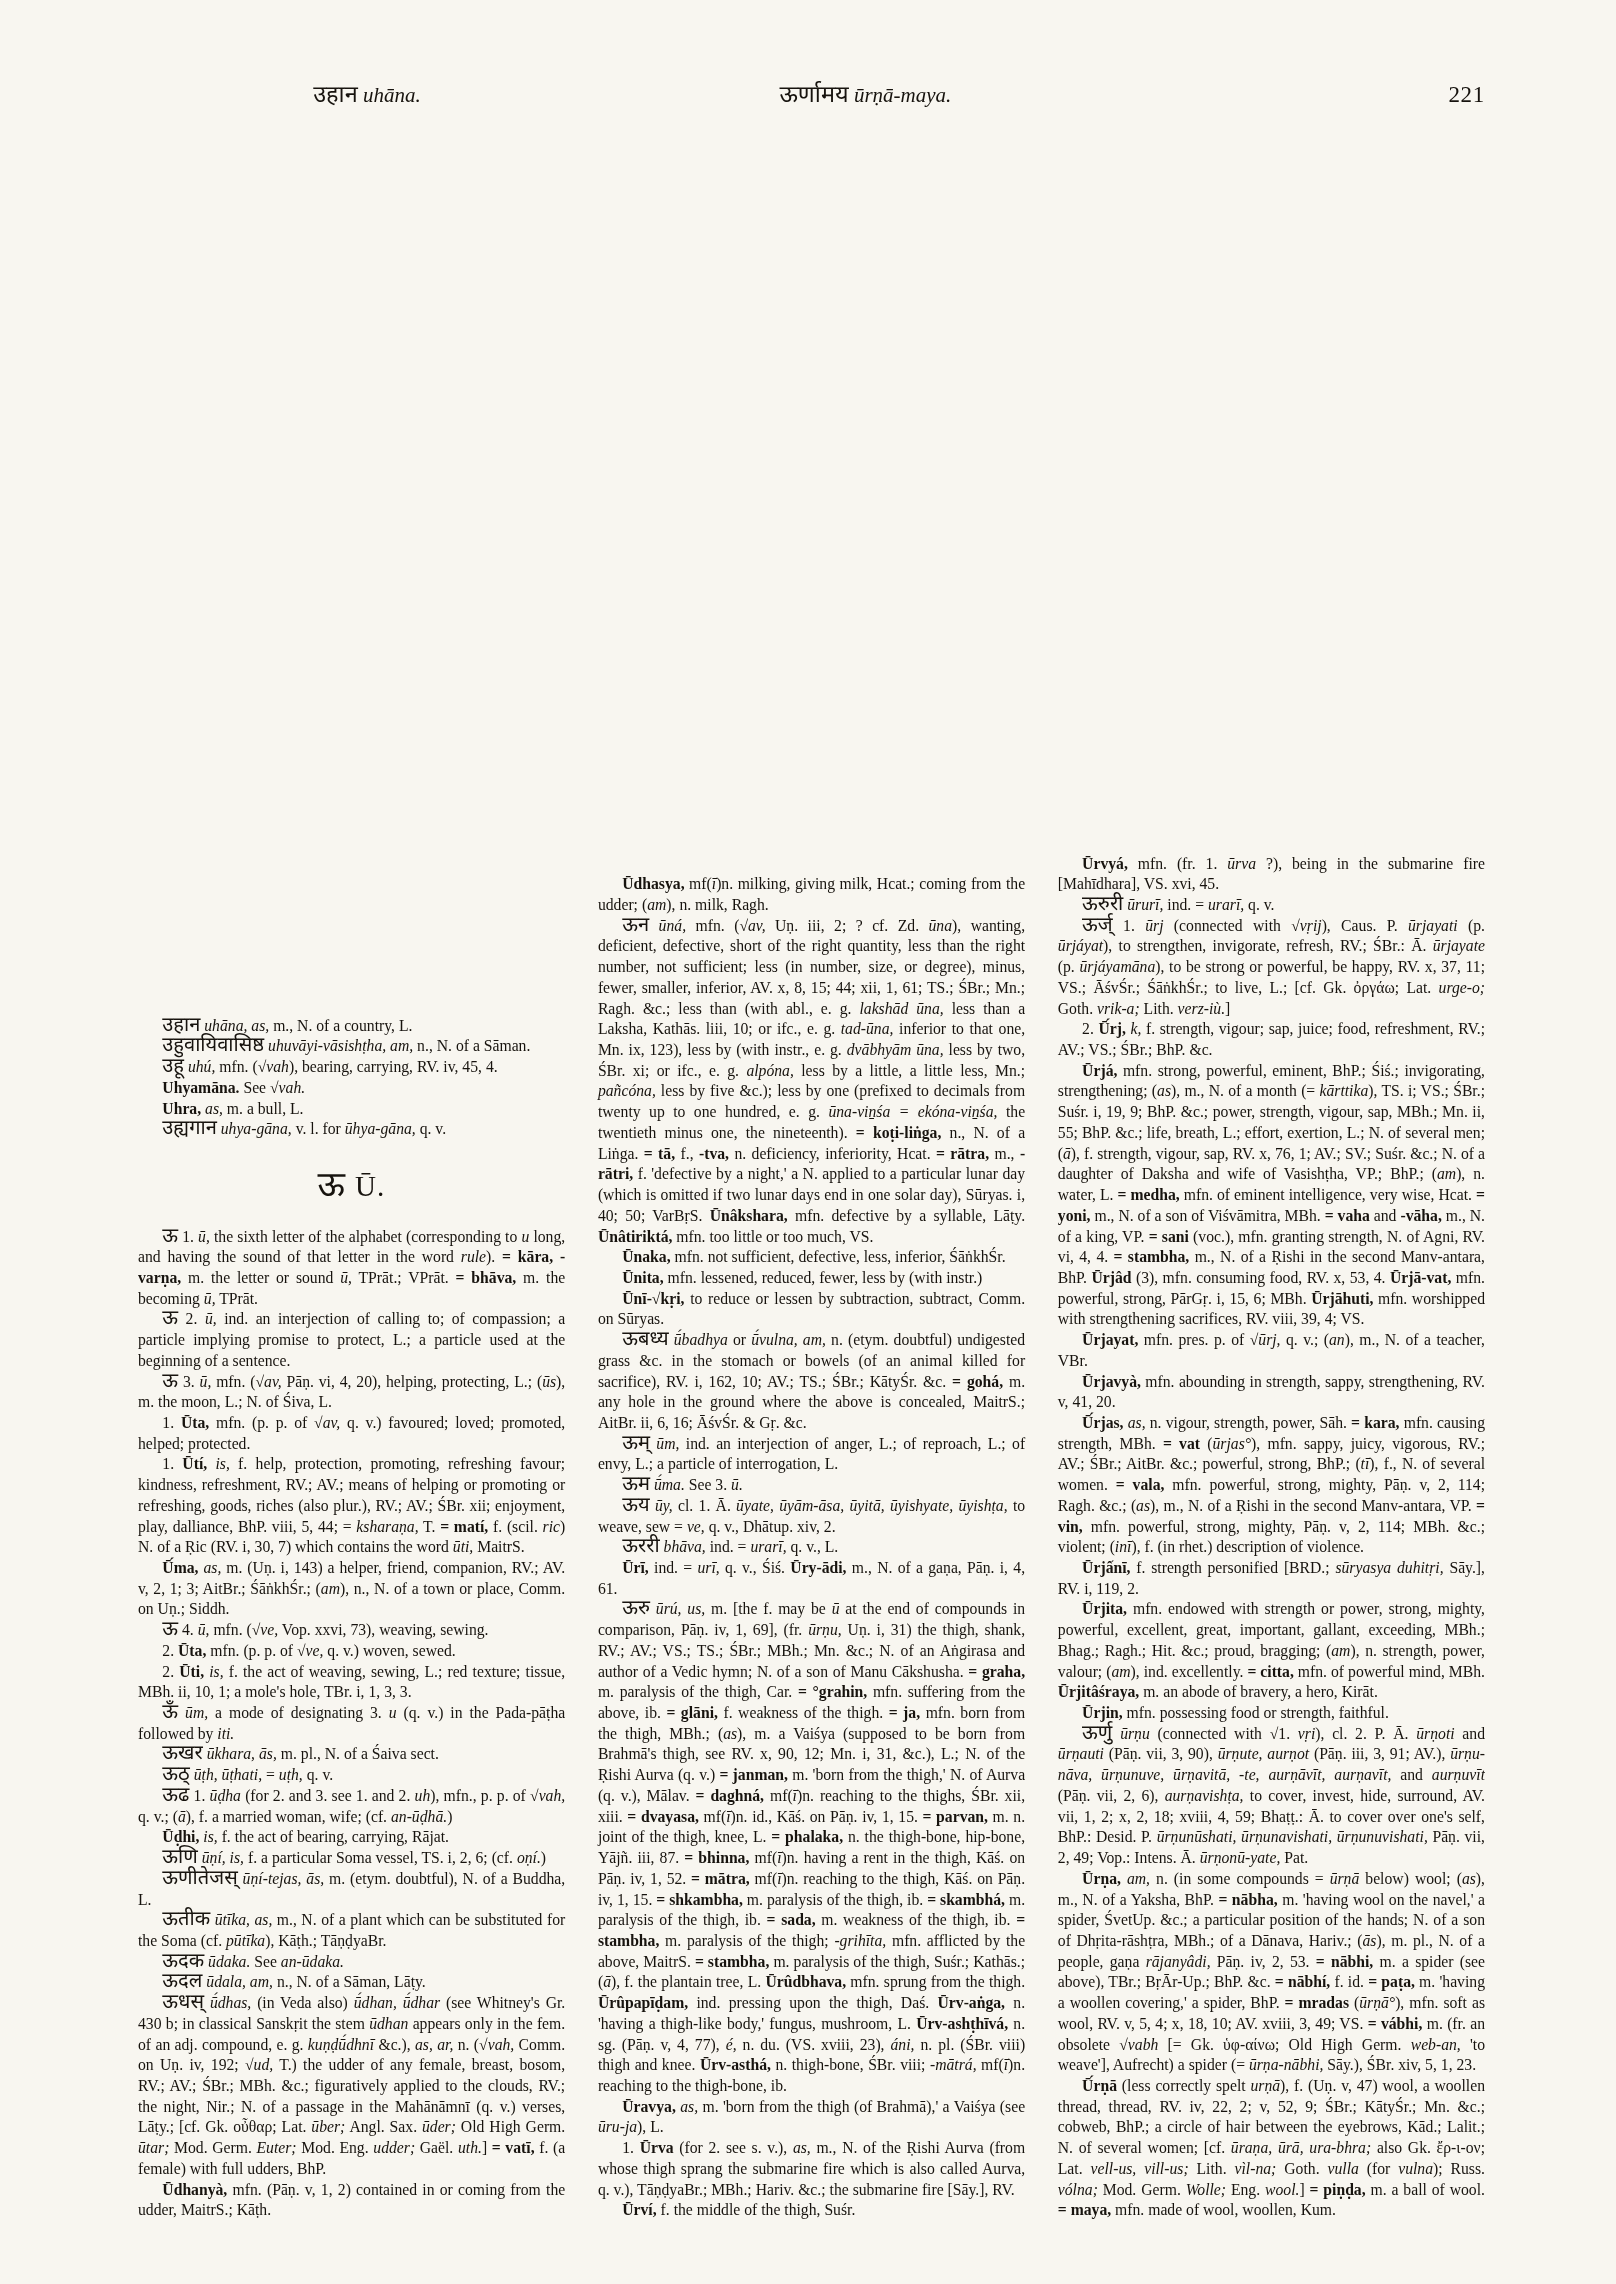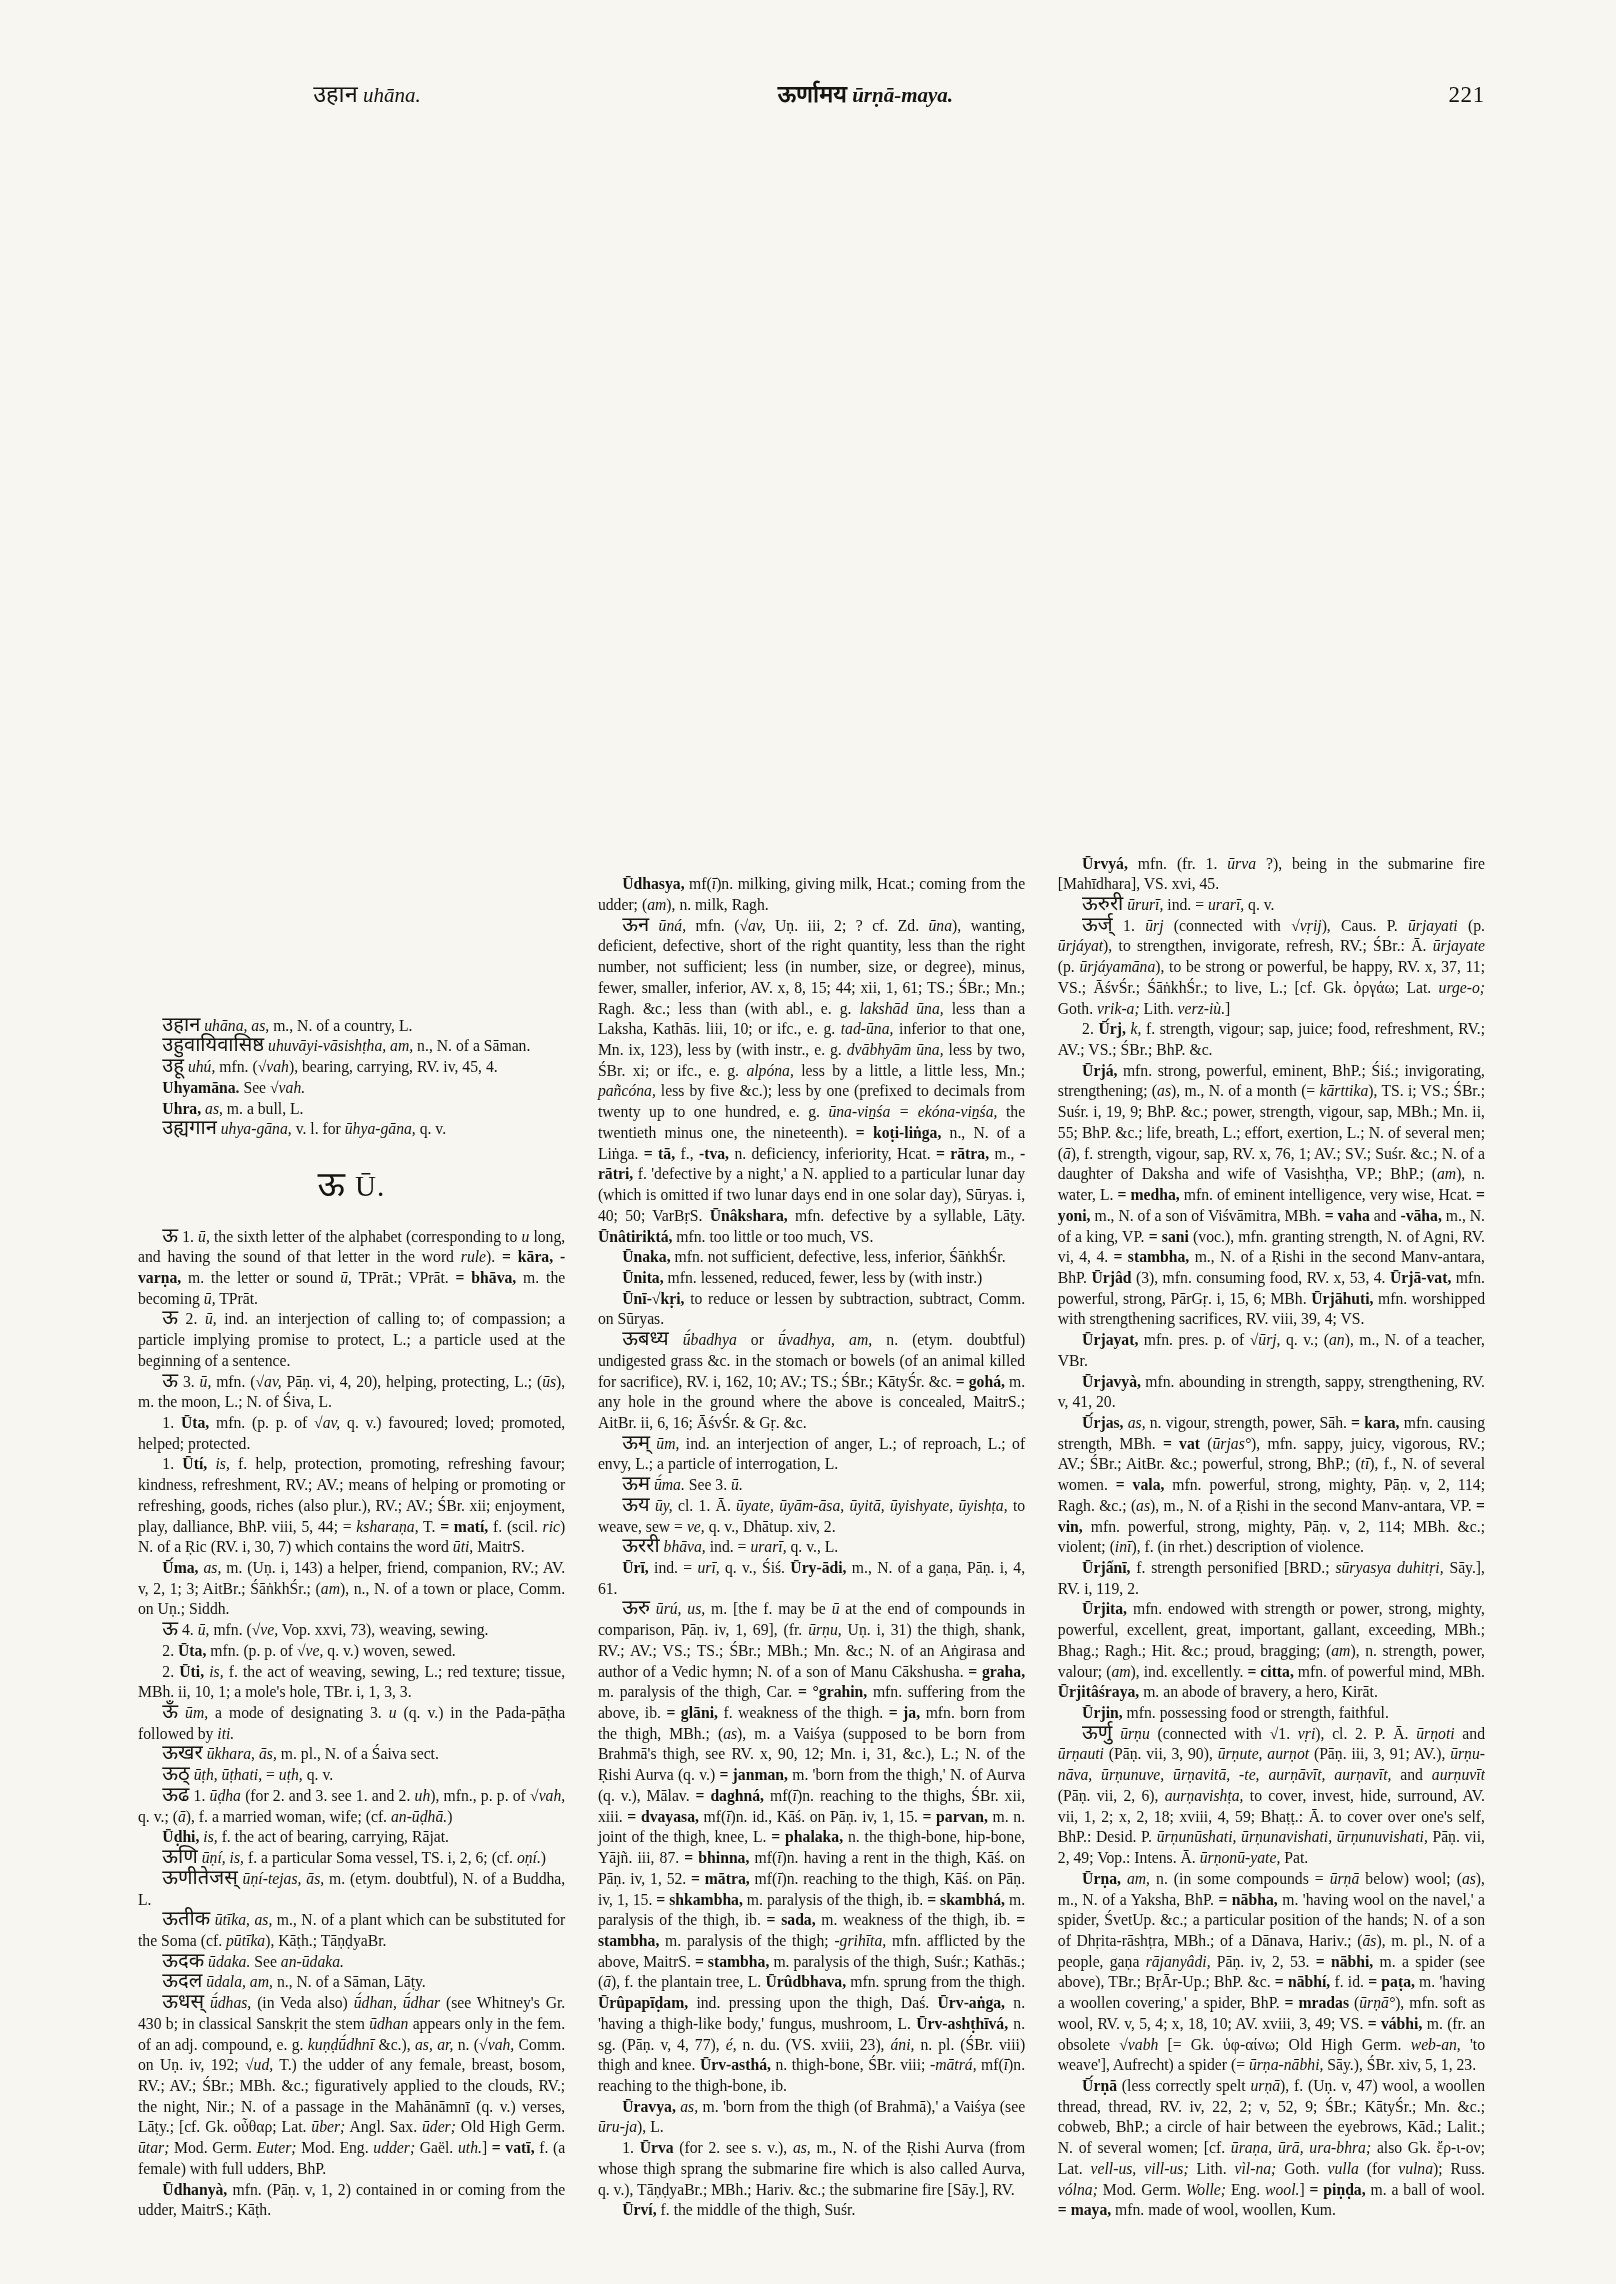--- a/index.html
+++ b/index.html
@@ -21,21 +21,21 @@
   }
 
   
   .running-head {
     display: flex;
     align-items: baseline;
     font-size: 21px;
     margin-bottom: 29px;
   }
   .head-left  { width: 34%; text-align: center; }
-  .head-center{ width: 40%; text-align: center; font-weight: bold; }
+  .head-center{ width: 40%; text-align: center; }
   .head-right { flex: 1; text-align: right; font-size: 23px; letter-spacing: 0.7px; }
   .running-head .dn { font-size: 1.12em; }
   .running-head i { font-style: italic; }
 
   
   .columns {
     display: flex;
     align-items: flex-end;
     height: 2083px;
     overflow: hidden;
@@ -111,21 +111,21 @@
           <p class="entry"><span class="dn">ऊधस्</span> <i>ū́dhas,</i> (in Veda also) <i>ū́dhan, ū́dhar</i> (see Whitney's Gr. 430 b; in classical Sanskṛit the stem <i>ūdhan</i> appears only in the fem. of an adj. compound, e. g. <i>kuṇḍū́dhnī</i> &amp;c.), <i>as, ar,</i> n. (√<i>vah,</i> Comm. on Uṇ. iv, 192; √<i>ud,</i> T.) the udder of any female, breast, bosom, RV.; AV.; ŚBr.; MBh. &amp;c.; figuratively applied to the clouds, RV.; the night, Nir.; N. of a passage in the Mahānāmnī (q. v.) verses, Lāṭy.; [cf. Gk. οὖθαρ; Lat. <i>ūber;</i> Angl. Sax. <i>ūder;</i> Old High Germ. <i>ūtar;</i> Mod. Germ. <i>Euter;</i> Mod. Eng. <i>udder;</i> Gaël. <i>uth.</i>] <b>= vatī,</b> f. (a female) with full udders, BhP.</p>
           <p class="entry"><b>Ūdhanyà,</b> mfn. (Pāṇ. v, 1, 2) contained in or coming from the udder, MaitrS.; Kāṭh.</p>
         </section>
       <div class="colrule"></div>
       <section class="col">
           <p class="entry"><b>Ūdhasya,</b> mf(<i>ī</i>)n. milking, giving milk, Hcat.; coming from the udder; (<i>am</i>), n. milk, Ragh.</p>
           <p class="entry"><span class="dn">ऊन</span> <i>ūná,</i> mfn. (√<i>av,</i> Uṇ. iii, 2; ? cf. Zd. <i>ūna</i>), wanting, deficient, defective, short of the right quantity, less than the right number, not sufficient; less (in number, size, or degree), minus, fewer, smaller, inferior, AV. x, 8, 15; 44; xii, 1, 61; TS.; ŚBr.; Mn.; Ragh. &amp;c.; less than (with abl., e. g. <i>lakshād ūna,</i> less than a Laksha, Kathās. liii, 10; or ifc., e. g. <i>tad-ūna,</i> inferior to that one, Mn. ix, 123), less by (with instr., e. g. <i>dvābhyām ūna,</i> less by two, ŚBr. xi; or ifc., e. g. <i>alpóna,</i> less by a little, a little less, Mn.; <i>pañcóna,</i> less by five &amp;c.); less by one (prefixed to decimals from twenty up to one hundred, e. g. <i>ūna-viṉśa = ekóna-viṉśa,</i> the twentieth minus one, the nineteenth). <b>= koṭi-liṅga,</b> n., N. of a Liṅga. <b>= tā,</b> f., <b>-tva,</b> n. deficiency, inferiority, Hcat. <b>= rātra,</b> m., <b>-rātri,</b> f. 'defective by a night,' a N. applied to a particular lunar day (which is omitted if two lunar days end in one solar day), Sūryas. i, 40; 50; VarBṛS. <b>Ūnâkshara,</b> mfn. defective by a syllable, Lāṭy. <b>Ūnâtiriktá,</b> mfn. too little or too much, VS.</p>
           <p class="entry"><b>Ūnaka,</b> mfn. not sufficient, defective, less, inferior, ŚāṅkhŚr.</p>
           <p class="entry"><b>Ūnita,</b> mfn. lessened, reduced, fewer, less by (with instr.)</p>
           <p class="entry"><b>Ūnī-√kṛi,</b> to reduce or lessen by subtraction, subtract, Comm. on Sūryas.</p>
-          <p class="entry"><span class="dn">ऊबध्य</span> <i>ū́badhya</i> or <i>ū́vadhya, am,</i> n. (etym. doubtful) undigested grass &amp;c. in the stomach or bowels (of an animal killed for sacrifice), RV. i, 162, 10; AV.; TS.; ŚBr.; KātyŚr. &amp;c. <b>= gohá,</b> m. any hole in the ground where the above is concealed, MaitrS.; AitBr. ii, 6, 16; ĀśvŚr. &amp; Gṛ. &amp;c.</p>
+          <p class="entry"><span class="dn">ऊबध्य</span> <i>ū́badhya</i> or <i>ū́vulna, am,</i> n. (etym. doubtful) undigested grass &amp;c. in the stomach or bowels (of an animal killed for sacrifice), RV. i, 162, 10; AV.; TS.; ŚBr.; KātyŚr. &amp;c. <b>= gohá,</b> m. any hole in the ground where the above is concealed, MaitrS.; AitBr. ii, 6, 16; ĀśvŚr. &amp; Gṛ. &amp;c.</p>
           <p class="entry"><span class="dn">ऊम्</span> <i>ūm,</i> ind. an interjection of anger, L.; of reproach, L.; of envy, L.; a particle of interrogation, L.</p>
           <p class="entry"><span class="dn">ऊम</span> <i>ū́ma.</i> See 3. <i>ū.</i></p>
           <p class="entry"><span class="dn">ऊय</span> <i>ūy,</i> cl. 1. Ā. <i>ūyate, ūyām-āsa, ūyitā, ūyishyate, ūyishṭa,</i> to weave, sew = <i>ve,</i> q. v., Dhātup. xiv, 2.</p>
           <p class="entry"><span class="dn">ऊररी</span> <i>bhāva,</i> ind. = <i>urarī,</i> q. v., L.</p>
           <p class="entry"><b>Ūrī,</b> ind. = <i>urī,</i> q. v., Śiś. <b>Ūry-ādi,</b> m., N. of a gaṇa, Pāṇ. i, 4, 61.</p>
           <p class="entry"><span class="dn">ऊरु</span> <i>ūrú, us,</i> m. [the f. may be <i>ū</i> at the end of compounds in comparison, Pāṇ. iv, 1, 69], (fr. <i>ūrṇu,</i> Uṇ. i, 31) the thigh, shank, RV.; AV.; VS.; TS.; ŚBr.; MBh.; Mn. &amp;c.; N. of an Aṅgirasa and author of a Vedic hymn; N. of a son of Manu Cākshusha. <b>= graha,</b> m. paralysis of the thigh, Car. <b>= °grahin,</b> mfn. suffering from the above, ib. <b>= glāni,</b> f. weakness of the thigh. <b>= ja,</b> mfn. born from the thigh, MBh.; (<i>as</i>), m. a Vaiśya (supposed to be born from Brahmā's thigh, see RV. x, 90, 12; Mn. i, 31, &amp;c.), L.; N. of the Ṛishi Aurva (q. v.) <b>= janman,</b> m. 'born from the thigh,' N. of Aurva (q. v.), Mālav. <b>= daghná,</b> mf(<i>ī</i>)n. reaching to the thighs, ŚBr. xii, xiii. <b>= dvayasa,</b> mf(<i>ī</i>)n. id., Kāś. on Pāṇ. iv, 1, 15. <b>= parvan,</b> m. n. joint of the thigh, knee, L. <b>= phalaka,</b> n. the thigh-bone, hip-bone, Yājñ. iii, 87. <b>= bhinna,</b> mf(<i>ī</i>)n. having a rent in the thigh, Kāś. on Pāṇ. iv, 1, 52. <b>= mātra,</b> mf(<i>ī</i>)n. reaching to the thigh, Kāś. on Pāṇ. iv, 1, 15. <b>= shkambha,</b> m. paralysis of the thigh, ib. <b>= skambhá,</b> m. paralysis of the thigh, ib. <b>= sada,</b> m. weakness of the thigh, ib. <b>= stambha,</b> m. paralysis of the thigh; <i>-grihīta,</i> mfn. afflicted by the above, MaitrS. <b>= stambha,</b> m. paralysis of the thigh, Suśr.; Kathās.; (<i>ā</i>), f. the plantain tree, L. <b>Ūrûdbhava,</b> mfn. sprung from the thigh. <b>Ūrûpapīḍam,</b> ind. pressing upon the thigh, Daś. <b>Ūrv-aṅga,</b> n. 'having a thigh-like body,' fungus, mushroom, L. <b>Ūrv-ashṭhīvá,</b> n. sg. (Pāṇ. v, 4, 77), <i>é,</i> n. du. (VS. xviii, 23), <i>áni,</i> n. pl. (ŚBr. viii) thigh and knee. <b>Ūrv-asthá,</b> n. thigh-bone, ŚBr. viii; <i>-mātrá,</i> mf(<i>ī</i>)n. reaching to the thigh-bone, ib.</p>
           <p class="entry"><b>Ūravya,</b> <i>as,</i> m. 'born from the thigh (of Brahmā),' a Vaiśya (see <i>ūru-ja</i>), L.</p>
           <p class="entry">1. <b>Ūrva</b> (for 2. see s. v.), <i>as,</i> m., N. of the Ṛishi Aurva (from whose thigh sprang the submarine fire which is also called Aurva, q. v.), TāṇḍyaBr.; MBh.; Hariv. &amp;c.; the submarine fire [Sāy.], RV.</p>
           <p class="entry"><b>Ūrví,</b> f. the middle of the thigh, Suśr.</p>
         </section>

